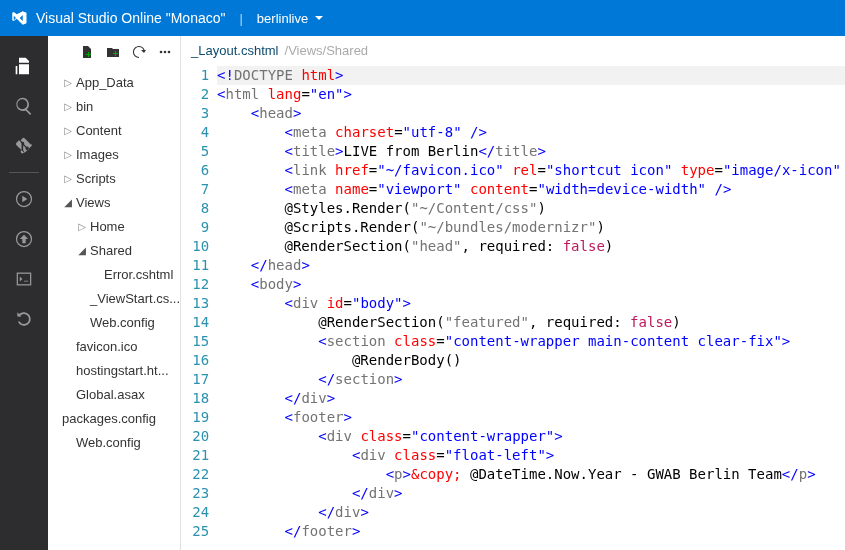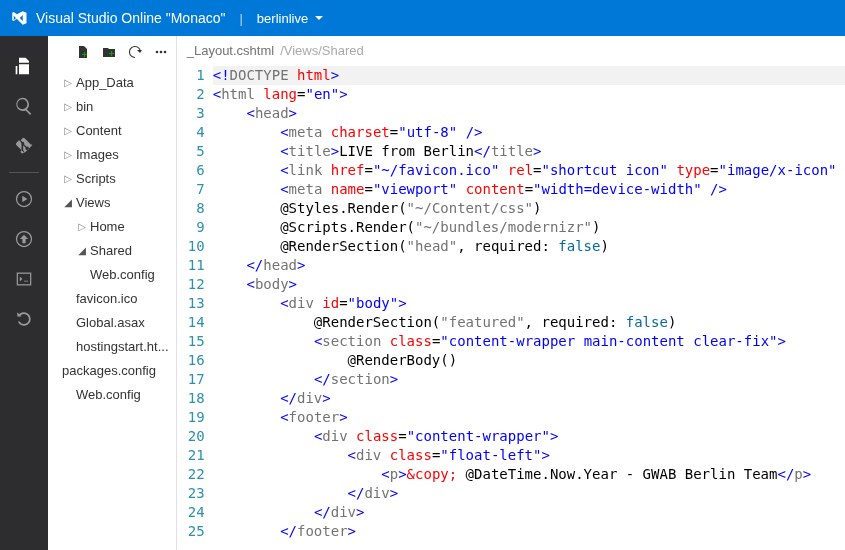--- a/index.html
+++ b/index.html
@@ -20,32 +20,32 @@
 .panel { width: 160px; background: #fff; border-right: 1px solid #e0e0e0; display: flex; flex-direction: column; }
 .panel .toolbar { height: 34px; display: flex; align-items: center; justify-content: flex-end; padding: 0 8px; gap: 12px; color: #555; }
 .panel .toolbar .tbtn { cursor: pointer; }
 .tree { flex: 1; overflow: auto; font-size: 13px; color: #333; }
 .tree .node { display: flex; align-items: center; height: 24px; cursor: pointer; white-space: nowrap; overflow: hidden; text-overflow: ellipsis; }
 .tree .node.selected { background: #e4e4e4; }
 .tree .arrow { width: 12px; text-align: center; color: #888; font-size: 10px; margin-right: 2px; }
 .tree .arrow.open { color: #555; }
 .editor { flex: 1; display: flex; flex-direction: column; background: #fff; }
 .tabbar { height: 28px; display: flex; align-items: center; padding-left: 10px; font-size: 13px; color: #333; }
-.tabbar .fname { color: #737373; text-align: right; }
+.tabbar .fname { color: #0c4a6e; text-align: right; }
 .tabbar .fpath { color: #aaa; margin-left: 6px; }
 .code { flex: 1; display: flex; font-family: Consolas, monospace; font-size: 14px; line-height: 19px; overflow: hidden; }
 .gutter { width: 36px; text-align: right; color: #2b91af; padding-right: 8px; padding-top: 2px; }
 .lines { flex: 1; padding-top: 2px; white-space: pre; }
 .lines .cline.hl { background: #f2f2f2; }
 .t-tag { color: #737373; }
 .t-attr { color: #ff0000; }
 .t-str { color: #0000ff; }
 .t-brk { color: #0000ff; }
 .t-txt { color: #000; }
-.t-kw { color: #0369a1; }
+.t-kw { color: #be185d; }
 </style>
 </head>
 <body>
 
 <div class="header">
   <svg class="logo" viewBox="0 0 24 24">
       <path fill="#fff" d="M17 3l5 2v14l-5 2-8-8-4 3-2-1V5l2-1 4 3 8-4zm0 5l-4 4 4 4V8zM5 9v6l3-3-3-3z"></path>
     </svg>
   <span class="title">Visual Studio Online "Monaco"</span>
   <span class="sep">|</span>
@@ -146,35 +146,43 @@
           <span>Views</span>
         </div>
         <div class="node" style="padding-left: 28px;">
           <span class="arrow">▷</span>
           <span>Home</span>
         </div>
         <div class="node" style="padding-left: 28px;">
           <span class="arrow open">◢</span>
           <span>Shared</span>
         </div>
+        <div class="node" style="padding-left: 42px;">
+          <span class="arrow"></span>
+          <span>Error.cshtml</span>
+        </div>
+        <div class="node" style="padding-left: 28px;">
+          <span class="arrow"></span>
+          <span>_ViewStart.cs...</span>
+        </div>
         <div class="node" style="padding-left: 28px;">
           <span class="arrow"></span>
           <span>Web.config</span>
         </div>
         <div class="node" style="padding-left: 14px;">
           <span class="arrow"></span>
           <span>favicon.ico</span>
         </div>
         <div class="node" style="padding-left: 14px;">
           <span class="arrow"></span>
+          <span>hostingstart.ht...</span>
+        </div>
+        <div class="node" style="padding-left: 14px;">
+          <span class="arrow"></span>
           <span>Global.asax</span>
-        </div>
-        <div class="node" style="padding-left: 14px;">
-          <span class="arrow"></span>
-          <span>hostingstart.ht...</span>
         </div>
         <div class="node" style="">
           <span class="arrow"></span>
           <span>packages.config</span>
         </div>
         <div class="node" style="padding-left: 14px;">
           <span class="arrow"></span>
           <span>Web.config</span>
         </div>
       </div>

